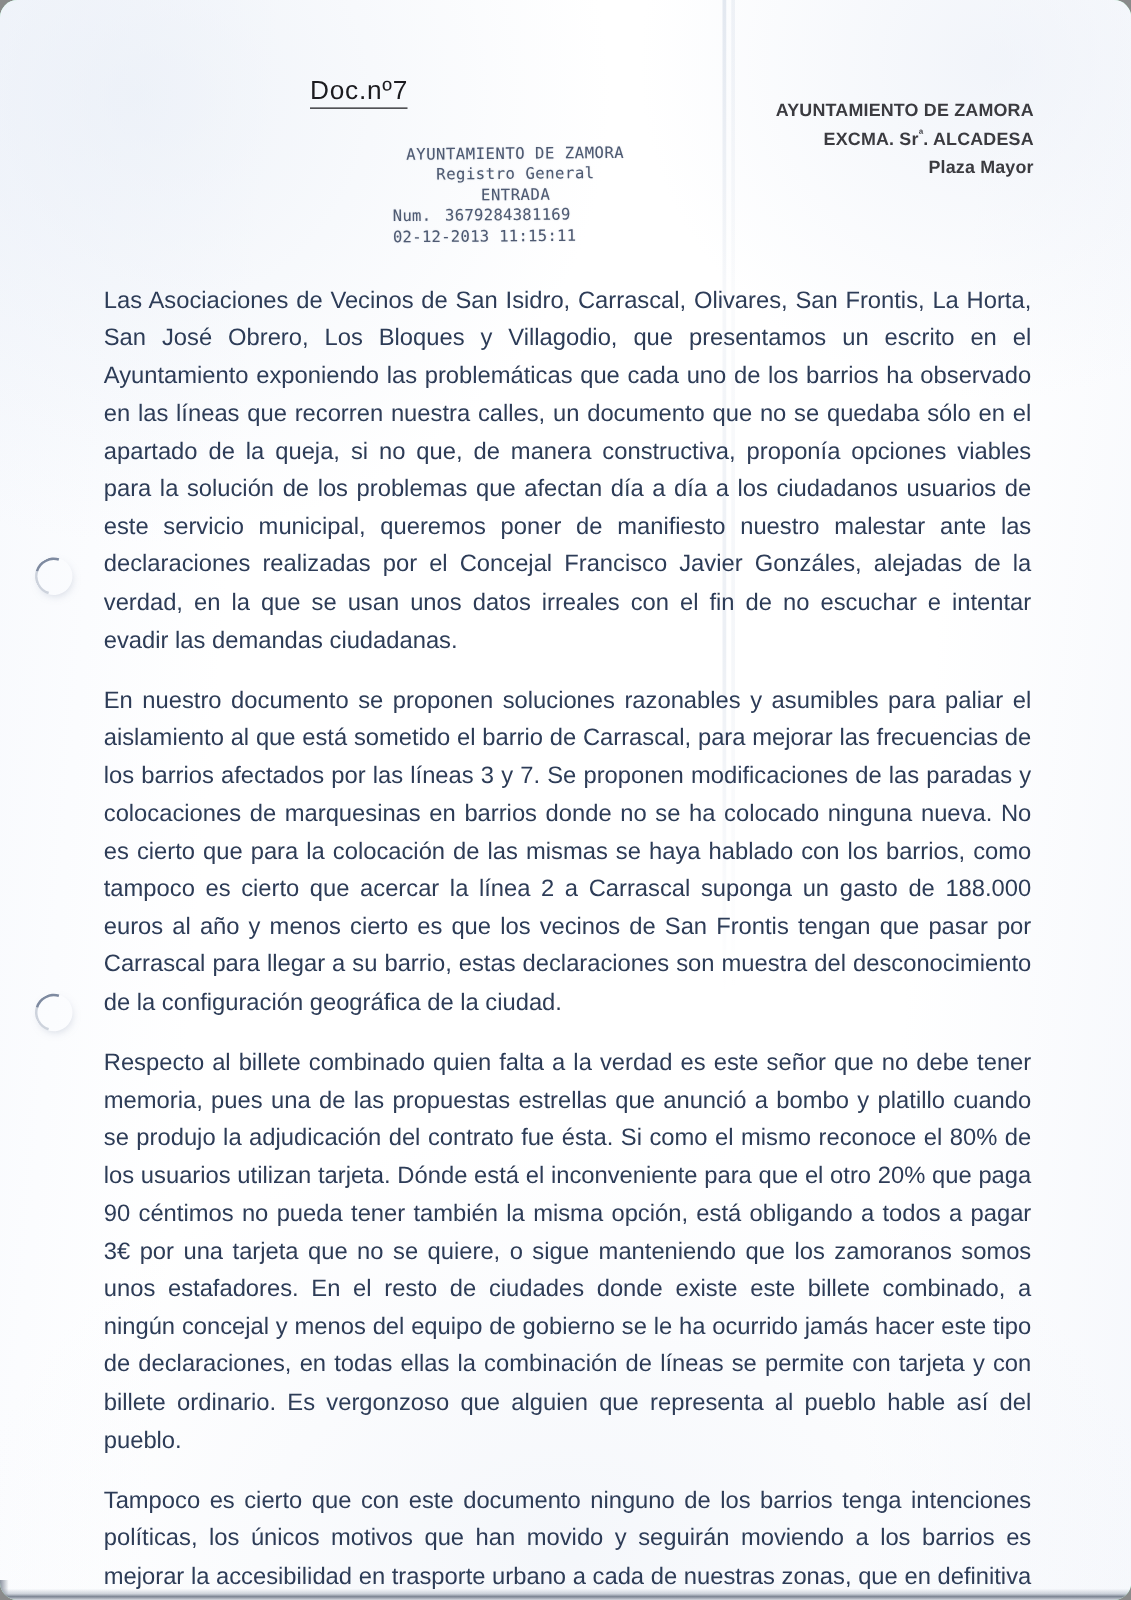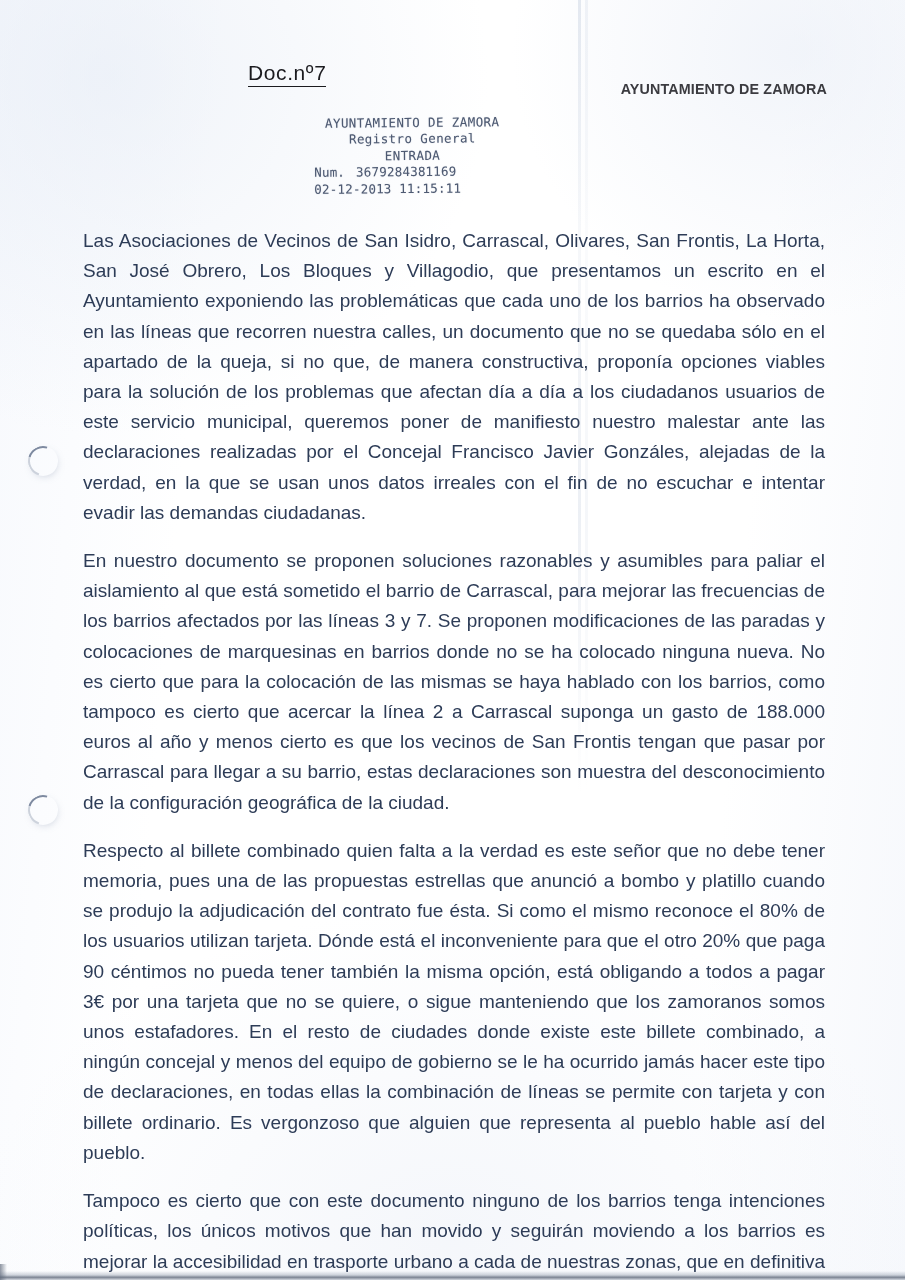--- a/index.html
+++ b/index.html
@@ -10,20 +10,21 @@
   }
 
   .page {
     position: relative;
     width: 905px;
     height: 1280px;
     margin: 0 auto;
     background: #86efac;
     overflow: hidden;
     font-family: "Liberation Sans", sans-serif;
+    border-radius: 14px;
     -webkit-font-smoothing: antialiased;
   }
 
   
   .paper-tint {
     position: absolute;
     inset: 0;
     background:
       radial-gradient(ellipse 60% 40% at 12% 6%, rgba(226,233,244,0.55), rgba(255,255,255,0) 70%),
       radial-gradient(ellipse 45% 30% at 88% 4%, rgba(228,234,245,0.5), rgba(255,255,255,0) 70%),
@@ -172,20 +173,22 @@
   <div class="registry-stamp">
     <div>AYUNTAMIENTO DE ZAMORA</div>
     <div>Registro General</div>
     <div>ENTRADA</div>
     <div class="ln-num"><span>Num.</span><span class="gap"></span><span>3679284381169</span></div>
     <div class="ln-date">02-12-2013 11:15:11</div>
   </div>
 
   <div class="addressee">
     <div>AYUNTAMIENTO DE ZAMORA</div>
+    <div><span>EXCMA. Sr</span><sup>ª</sup><span>. ALCADESA</span></div>
+    <div>Plaza Mayor</div>
   </div>
 
   <div class="body-copy">
     <p>Las Asociaciones de Vecinos de San Isidro, Carrascal, Olivares, San Frontis, La Horta, San José Obrero, Los Bloques y Villagodio, que presentamos un escrito en el Ayuntamiento exponiendo las problemáticas que cada uno de los barrios ha observado en las líneas que recorren nuestra calles, un documento que no se quedaba sólo en el apartado de la queja, si no que, de manera constructiva, proponía opciones viables para la solución de los problemas que afectan día a día a los ciudadanos usuarios de este servicio municipal, queremos poner de manifiesto nuestro malestar ante las declaraciones realizadas  por el Concejal Francisco Javier Gonzáles, alejadas de la verdad, en la que se usan unos datos irreales con el fin de no escuchar e intentar evadir las demandas ciudadanas.</p>
     <p>En nuestro documento se proponen soluciones razonables y asumibles para paliar el aislamiento al que está sometido el barrio de Carrascal, para mejorar las frecuencias de los barrios afectados por las líneas 3 y 7. Se proponen modificaciones de las paradas y colocaciones de marquesinas en barrios donde no se ha colocado ninguna nueva. No es cierto que para la colocación de las mismas se haya hablado con los barrios, como tampoco es cierto que acercar la línea 2 a Carrascal suponga un gasto de 188.000 euros al año y menos cierto es que los vecinos de San Frontis tengan que pasar por Carrascal para llegar a su barrio, estas declaraciones son muestra del desconocimiento de la configuración geográfica de la ciudad.</p>
     <p>Respecto al billete combinado quien falta a la verdad es este señor que no debe tener memoria, pues una de las propuestas estrellas que anunció a bombo y platillo cuando se produjo la adjudicación del contrato fue ésta. Si como el mismo reconoce el 80% de los usuarios utilizan tarjeta. Dónde está el inconveniente para que el otro 20% que paga 90 céntimos no pueda tener también la misma opción, está obligando a todos a pagar 3€ por una tarjeta que no se quiere, o sigue manteniendo que los zamoranos somos unos estafadores. En el resto de ciudades donde existe este billete combinado, a ningún concejal y menos del equipo de gobierno se le ha ocurrido jamás hacer este tipo de declaraciones, en todas ellas la combinación de líneas se permite con tarjeta y con billete ordinario. Es vergonzoso que alguien que representa al pueblo hable así del pueblo.</p>
     <p>Tampoco es cierto que con este documento ninguno de los barrios tenga intenciones políticas, los únicos motivos que han movido y seguirán moviendo a los barrios es mejorar la accesibilidad en trasporte urbano a cada de nuestras zonas, que en definitiva son toda la ciudad.</p>
   </div>
 
   <div class="bottom-edge"></div>

